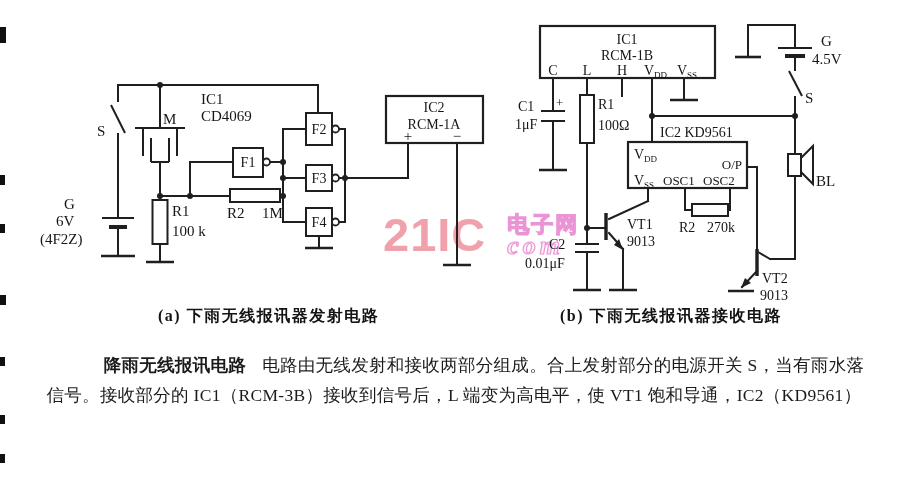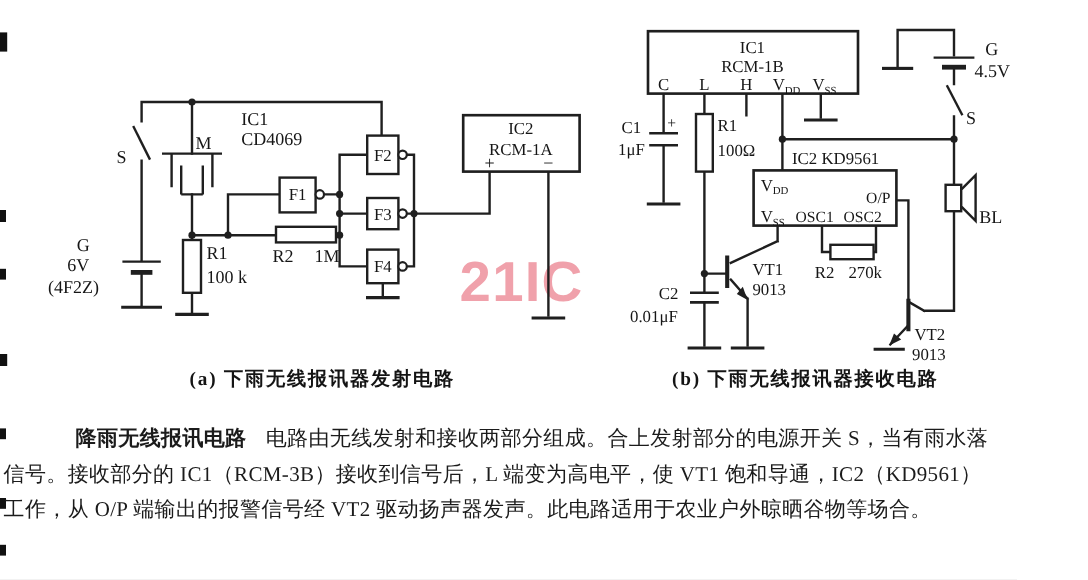--- a/index.html
+++ b/index.html
@@ -11,39 +11,43 @@
   .watermark{position:absolute;left:383px;top:211px;display:flex;align-items:flex-start;opacity:.92;gap:16px;}
   .wm-brand{font:bold 47px/1 "Liberation Sans","DejaVu Sans",sans-serif;color:#ef9aa4;letter-spacing:1px;}
   .wm-right{display:inline-block;margin-left:5px;margin-top:2px;}
   .wm-site{display:block;font:bold 22px/1.1 "DejaVu Sans",sans-serif;color:#fdeef8;
            -webkit-text-stroke:1.3px #ea8cd2;letter-spacing:2px;}
   .wm-com{display:block;font:bold italic 26px/1 "Liberation Serif","DejaVu Serif",serif;color:#fdeef8;
           -webkit-text-stroke:1.2px #ea8cd2;letter-spacing:4px;margin-top:-4px;}
   .caption{position:absolute;font-size:16px;letter-spacing:1.5px;color:#141414;font-weight:600;white-space:nowrap;}
   .para{position:absolute;left:3px;top:351px;width:902px;font-size:17.5px;color:#1b1b1b;
         letter-spacing:0.3px;}
-  .pline{line-height:29.5px;white-space:nowrap;}
+  .pline{line-height:29.5px;white-space:nowrap;text-align:center;}
   .pline1{padding-left:60px;}
   .ptitle{font-weight:bold;margin-right:16px;}
 </style>
 </head>
 <body>
 
 <div class="stage">
 
   <div class="artifact" style="top:27px;height:16px;width:6px"></div>
   <div class="artifact" style="top:175px;height:10px"></div>
   <div class="artifact" style="top:224px;height:9px"></div>
   <div class="artifact" style="top:295px;height:10px;width:6px"></div>
   <div class="artifact" style="top:357px;height:9px"></div>
   <div class="artifact" style="top:415px;height:9px"></div>
   <div class="artifact" style="top:454px;height:9px"></div>
 
   <div class="watermark">
     <span class="wm-brand">21IC</span>
+    <span class="wm-right">
+      <span class="wm-site">电子网</span>
+      <span class="wm-com">com</span>
+    </span>
   </div>
 
   <svg width="907" height="345" viewBox="0 0 907 345">
 
     <g>
       <path stroke="#1f1f1f" stroke-width="2" fill="none" stroke-linecap="square" d="
         M118,85 H318 M318,85 V113 M160,85 V128 M118,85 V101 M118,134 V217 M118,228 V254
         M160,162 V200 M160,196 H230 M190,196 V162 M190,162 H233 M270,162 H283 M280,196 H283
         M283,129 V222 M283,129 H306 M283,178 H306 M283,222 H306
         M339,129 H345 M345,129 V222 M339,178 H345 M339,222 H345
@@ -173,16 +177,15 @@
   </svg>
 
   <div class="caption" style="left:560px;top:306px">(b) 下雨无线报讯器接收电路</div>
   <div class="caption" style="left:158px;top:306px">(a) 下雨无线报讯器发射电路</div>
 
   <div class="para">
     <div class="pline pline1">
       <span class="ptitle">降雨无线报讯电路</span><span>电路由无线发射和接收两部分组成。合上发射部分的电源开关 S，当有雨水落</span>
     </div>
     <div class="pline">信号。接收部分的 IC1（RCM-3B）接收到信号后，L 端变为高电平，使 VT1 饱和导通，IC2（KD9561）</div>
-    <div class="pline">工作，从 O/P 端输出的报警信号经 VT2 驱动扬声器发声。此电路适用于农业户外晾晒谷物等场合。</div>
   </div>
 
 </div>
 
 </body></html>

